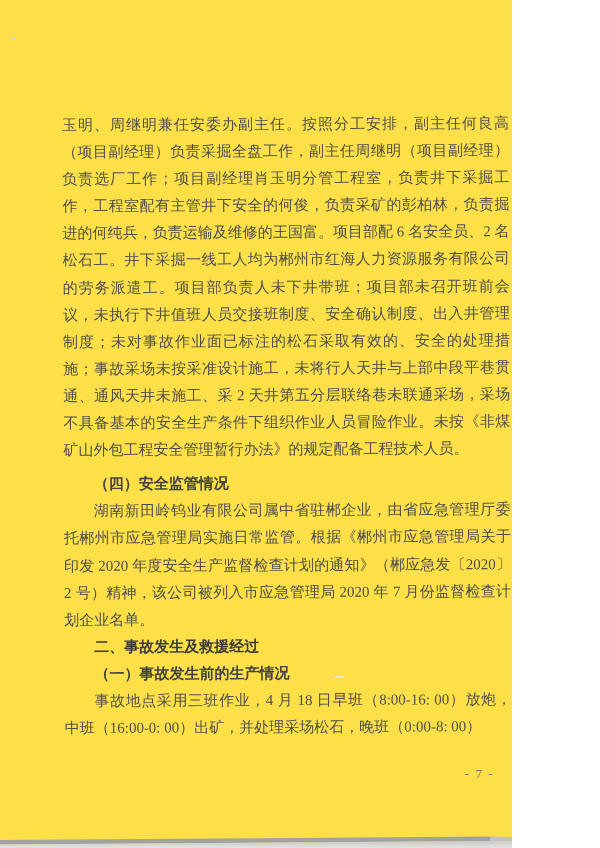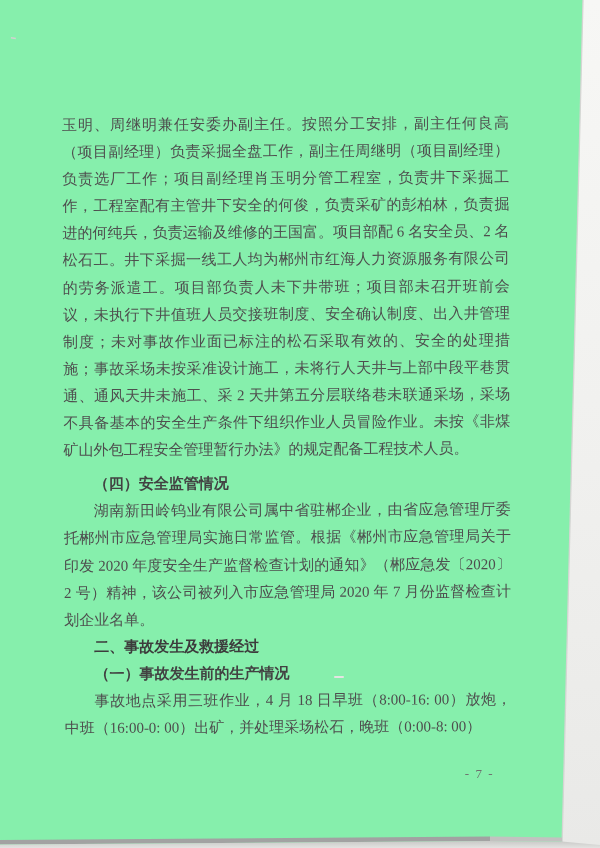--- a/index.html
+++ b/index.html
@@ -2,23 +2,23 @@
 <html><head>
 <meta charset="utf-8">
 <style>
   html, body {
     margin: 0;
     padding: 0;
     background: #ffffff;
   }
   .page {
     position: relative;
-    width: 600px;
+    width: 512px;
     height: 848px;
-    background: #86efac;
+    background: #fde047;
     overflow: hidden;
     font-family: "Liberation Serif", "DejaVu Serif", serif;
   }
   .doc-text {
     position: absolute;
     left: 62px;
     top: 112px;
     width: 447px;
     color: #4e4e4e;
     font-size: 15px;

